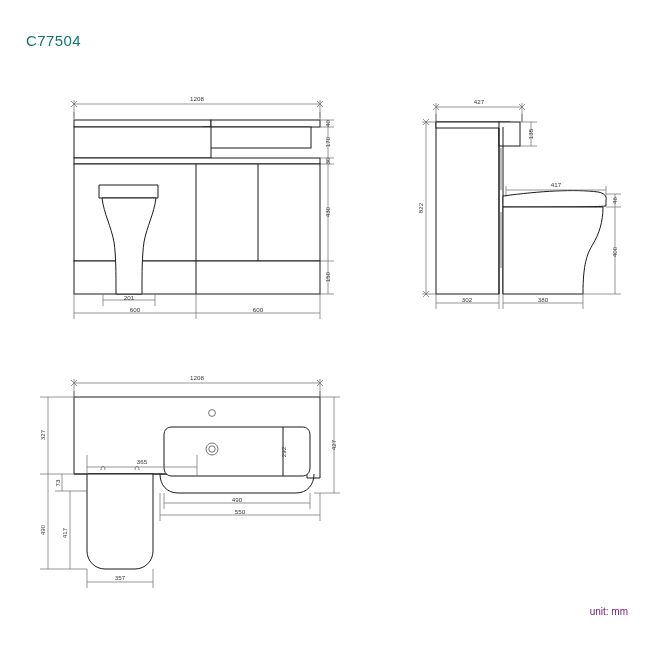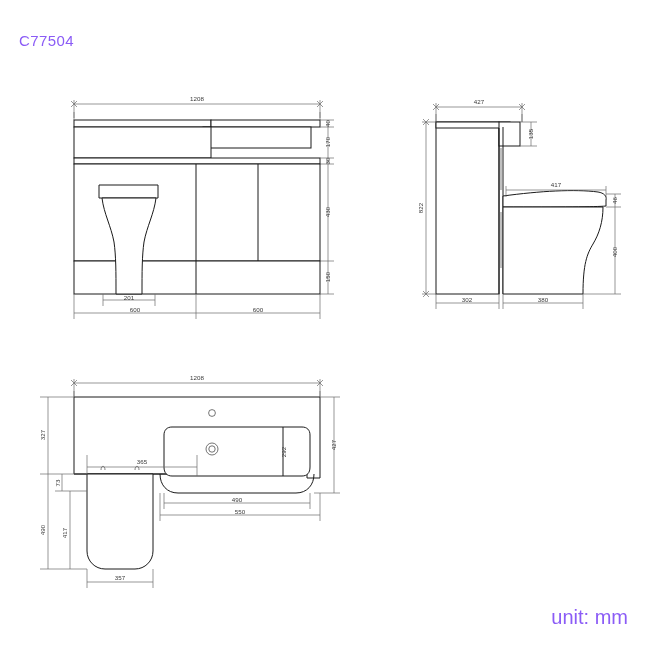--- a/index.html
+++ b/index.html
@@ -2,26 +2,26 @@
 <html><head>
 <meta charset="utf-8">
 <style>
   html,body{margin:0;padding:0;}
   body{
     width:650px;height:650px;background:#ffffff;
     font-family:"Liberation Sans", sans-serif;
     color:#1a1a1a;position:relative;overflow:hidden;
   }
   #page-title{
-    position:absolute;left:19px;top:32px;
-    font-size:15px;letter-spacing:.4px;color:#8b5cf6;
+    position:absolute;left:26px;top:32px;
+    font-size:15px;letter-spacing:.4px;color:#0f766e;
   }
   #unit-note{
     position:absolute;right:22px;top:606px;
-    font-size:20px;color:#8b5cf6;
+    font-size:10px;color:#701a75;
   }
   .view{position:absolute;}
   svg{display:block;overflow:visible;}
   .ln{stroke:#1a1a1a;stroke-width:1;fill:none;}
   .ln-thin{stroke:#4a4a4a;stroke-width:.7;fill:none;}
   .dim{stroke:#6a6a6a;stroke-width:.7;fill:none;}
   .dimtxt{
     font-family:"Liberation Sans", sans-serif;
     font-size:6.2px;fill:#3a3a3a;
     text-anchor:middle;dominant-baseline:middle;

